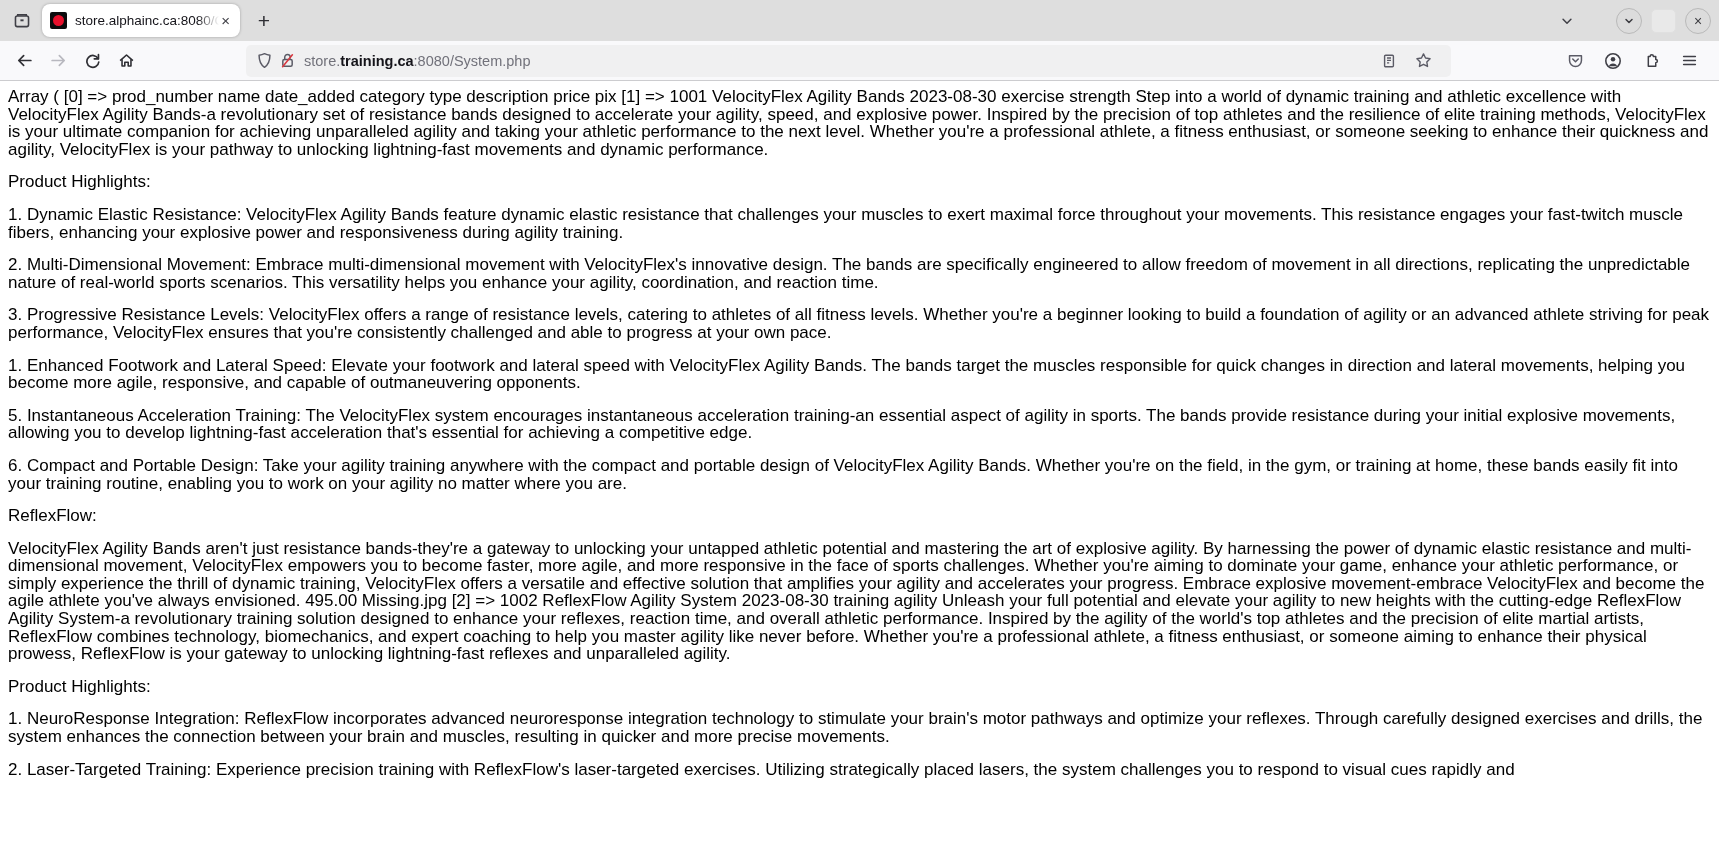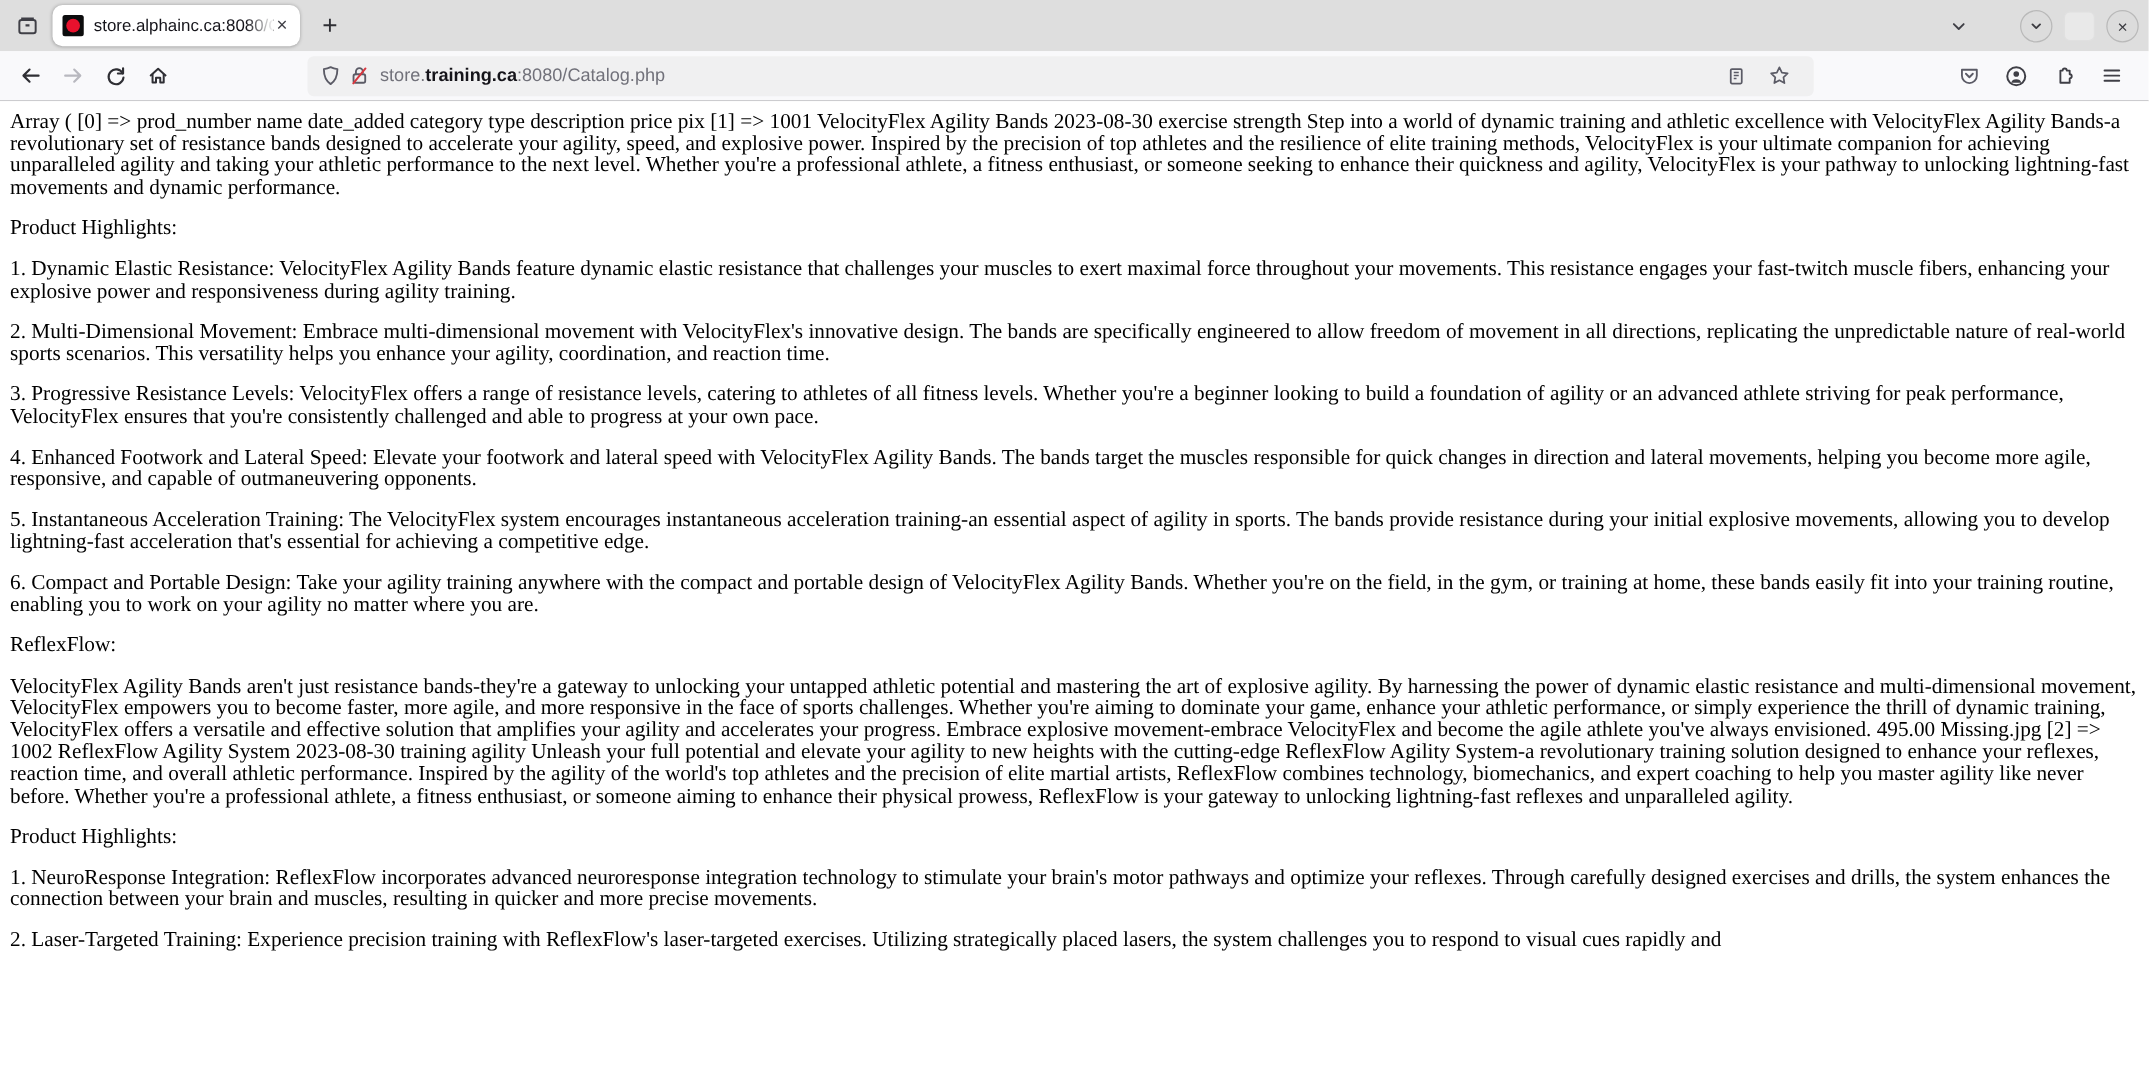--- a/index.html
+++ b/index.html
@@ -40,21 +40,21 @@
           display:flex;align-items:center;padding:0 10px;flex:0 0 auto;}
   .urlbar .sep{width:6px;}
   .urltext{font-size:14.5px;color:var(--text-gray);margin-left:8px;white-space:nowrap;}
   .urltext .domain{color:var(--text-dark);font-weight:700;}
   .urlbar-spacer{flex:1;}
   .rightgroup{margin-left:auto;display:flex;align-items:center;gap:4px;padding-right:4px;}
   .icon16{display:block;}
 
   
   .content{background:var(--content-bg);padding:7px 8px;height:775px;overflow:hidden;
-           font-family:Liberation Serif, serif;font-size:17px;line-height:17.6px;color:#000;}
+           font-family:Liberation Sans, sans-serif;font-size:17px;line-height:17.6px;color:#000;}
   .content p{margin:0 0 15px 0;}
 </style>
 </head>
 <body>
 
 <div class="tabbar">
   <div class="fxview">
     <svg class="icon16" width="18" height="18" viewBox="0 0 16 16" fill="none" stroke="#3f3f46" stroke-width="1.4">
       <rect x="2.2" y="3.6" width="11.6" height="9.4" rx="1.6"></rect>
       <path d="M4.2 3.6 L4.2 2.4 L11.8 2.4 L11.8 3.6"></path>
@@ -118,21 +118,21 @@
   <div class="urlbar">
     <svg class="icon16" width="17" height="17" viewBox="0 0 16 16" fill="none" stroke="#5b5b66" stroke-width="1.4" stroke-linejoin="round">
       <path d="M8 1.6 C6.2 2.5 4.6 2.9 2.9 3.1 C2.9 7.8 4.1 11.9 8 14.4 C11.9 11.9 13.1 7.8 13.1 3.1 C11.4 2.9 9.8 2.5 8 1.6 Z"></path>
     </svg>
     <span class="sep"></span>
     <svg class="icon16" width="17" height="17" viewBox="0 0 16 16" fill="none">
       <path d="M5.4 7 V4.9 a2.6 2.6 0 0 1 5.2 0 V5.6" stroke="#5b5b66" stroke-width="1.4" stroke-linecap="round"></path>
       <rect x="3.6" y="7" width="8.8" height="6.4" rx="1.4" stroke="#5b5b66" stroke-width="1.4"></rect>
       <path d="M12.6 2.6 L3.4 13.8" stroke="#d7373f" stroke-width="1.5" stroke-linecap="round"></path>
     </svg>
-    <span class="urltext"><span>store.</span><span class="domain">training.ca</span><span>:8080/Catalog.php</span></span>
+    <span class="urltext"><span>store.</span><span class="domain">training.ca</span><span>:8080/System.php</span></span>
     <span class="urlbar-spacer"></span>
     <div class="navbtn">
       <svg class="icon16" width="16" height="16" viewBox="0 0 16 16" fill="none" stroke="#5b5b66" stroke-width="1.4">
         <rect x="3.6" y="2.2" width="8.8" height="11.6" rx="1"></rect>
         <path d="M6 5 h4 M6 7.4 h4 M6 9.8 h2.2" stroke-width="1.3"></path>
       </svg>
     </div>
     <div class="navbtn">
       <svg class="icon16" width="17" height="17" viewBox="0 0 16 16" fill="none" stroke="#5b5b66" stroke-width="1.3" stroke-linejoin="round">
         <path d="M8 1.8 L9.9 5.7 L14.2 6.3 L11.1 9.3 L11.8 13.6 L8 11.55 L4.2 13.6 L4.9 9.3 L1.8 6.3 L6.1 5.7 Z"></path>
@@ -166,21 +166,21 @@
     </div>
   </div>
 </div>
 
 <div class="content">
   <p>Array ( [0] =&gt; prod_number name date_added category type description price pix [1] =&gt; 1001 VelocityFlex Agility Bands 2023-08-30 exercise strength Step into a world of dynamic training and athletic excellence with VelocityFlex Agility Bands-a revolutionary set of resistance bands designed to accelerate your agility, speed, and explosive power. Inspired by the precision of top athletes and the resilience of elite training methods, VelocityFlex is your ultimate companion for achieving unparalleled agility and taking your athletic performance to the next level. Whether you're a professional athlete, a fitness enthusiast, or someone seeking to enhance their quickness and agility, VelocityFlex is your pathway to unlocking lightning-fast movements and dynamic performance.</p>
   <p>Product Highlights:</p>
   <p>1. Dynamic Elastic Resistance: VelocityFlex Agility Bands feature dynamic elastic resistance that challenges your muscles to exert maximal force throughout your movements. This resistance engages your fast-twitch muscle fibers, enhancing your explosive power and responsiveness during agility training.</p>
   <p>2. Multi-Dimensional Movement: Embrace multi-dimensional movement with VelocityFlex's innovative design. The bands are specifically engineered to allow freedom of movement in all directions, replicating the unpredictable nature of real-world sports scenarios. This versatility helps you enhance your agility, coordination, and reaction time.</p>
   <p>3. Progressive Resistance Levels: VelocityFlex offers a range of resistance levels, catering to athletes of all fitness levels. Whether you're a beginner looking to build a foundation of agility or an advanced athlete striving for peak performance, VelocityFlex ensures that you're consistently challenged and able to progress at your own pace.</p>
-  <p>4. Enhanced Footwork and Lateral Speed: Elevate your footwork and lateral speed with VelocityFlex Agility Bands. The bands target the muscles responsible for quick changes in direction and lateral movements, helping you become more agile, responsive, and capable of outmaneuvering opponents.</p>
+  <p>1. Enhanced Footwork and Lateral Speed: Elevate your footwork and lateral speed with VelocityFlex Agility Bands. The bands target the muscles responsible for quick changes in direction and lateral movements, helping you become more agile, responsive, and capable of outmaneuvering opponents.</p>
   <p>5. Instantaneous Acceleration Training: The VelocityFlex system encourages instantaneous acceleration training-an essential aspect of agility in sports. The bands provide resistance during your initial explosive movements, allowing you to develop lightning-fast acceleration that's essential for achieving a competitive edge.</p>
   <p>6. Compact and Portable Design: Take your agility training anywhere with the compact and portable design of VelocityFlex Agility Bands. Whether you're on the field, in the gym, or training at home, these bands easily fit into your training routine, enabling you to work on your agility no matter where you are.</p>
   <p>ReflexFlow:</p>
   <p>VelocityFlex Agility Bands aren't just resistance bands-they're a gateway to unlocking your untapped athletic potential and mastering the art of explosive agility. By harnessing the power of dynamic elastic resistance and multi-dimensional movement, VelocityFlex empowers you to become faster, more agile, and more responsive in the face of sports challenges. Whether you're aiming to dominate your game, enhance your athletic performance, or simply experience the thrill of dynamic training, VelocityFlex offers a versatile and effective solution that amplifies your agility and accelerates your progress. Embrace explosive movement-embrace VelocityFlex and become the agile athlete you've always envisioned. 495.00 Missing.jpg [2] =&gt; 1002 ReflexFlow Agility System 2023-08-30 training agility Unleash your full potential and elevate your agility to new heights with the cutting-edge ReflexFlow Agility System-a revolutionary training solution designed to enhance your reflexes, reaction time, and overall athletic performance. Inspired by the agility of the world's top athletes and the precision of elite martial artists, ReflexFlow combines technology, biomechanics, and expert coaching to help you master agility like never before. Whether you're a professional athlete, a fitness enthusiast, or someone aiming to enhance their physical prowess, ReflexFlow is your gateway to unlocking lightning-fast reflexes and unparalleled agility.</p>
   <p>Product Highlights:</p>
   <p>1. NeuroResponse Integration: ReflexFlow incorporates advanced neuroresponse integration technology to stimulate your brain's motor pathways and optimize your reflexes. Through carefully designed exercises and drills, the system enhances the connection between your brain and muscles, resulting in quicker and more precise movements.</p>
   <p>2. Laser-Targeted Training: Experience precision training with ReflexFlow's laser-targeted exercises. Utilizing strategically placed lasers, the system challenges you to respond to visual cues rapidly and</p>
 </div>
 
 </body></html>

